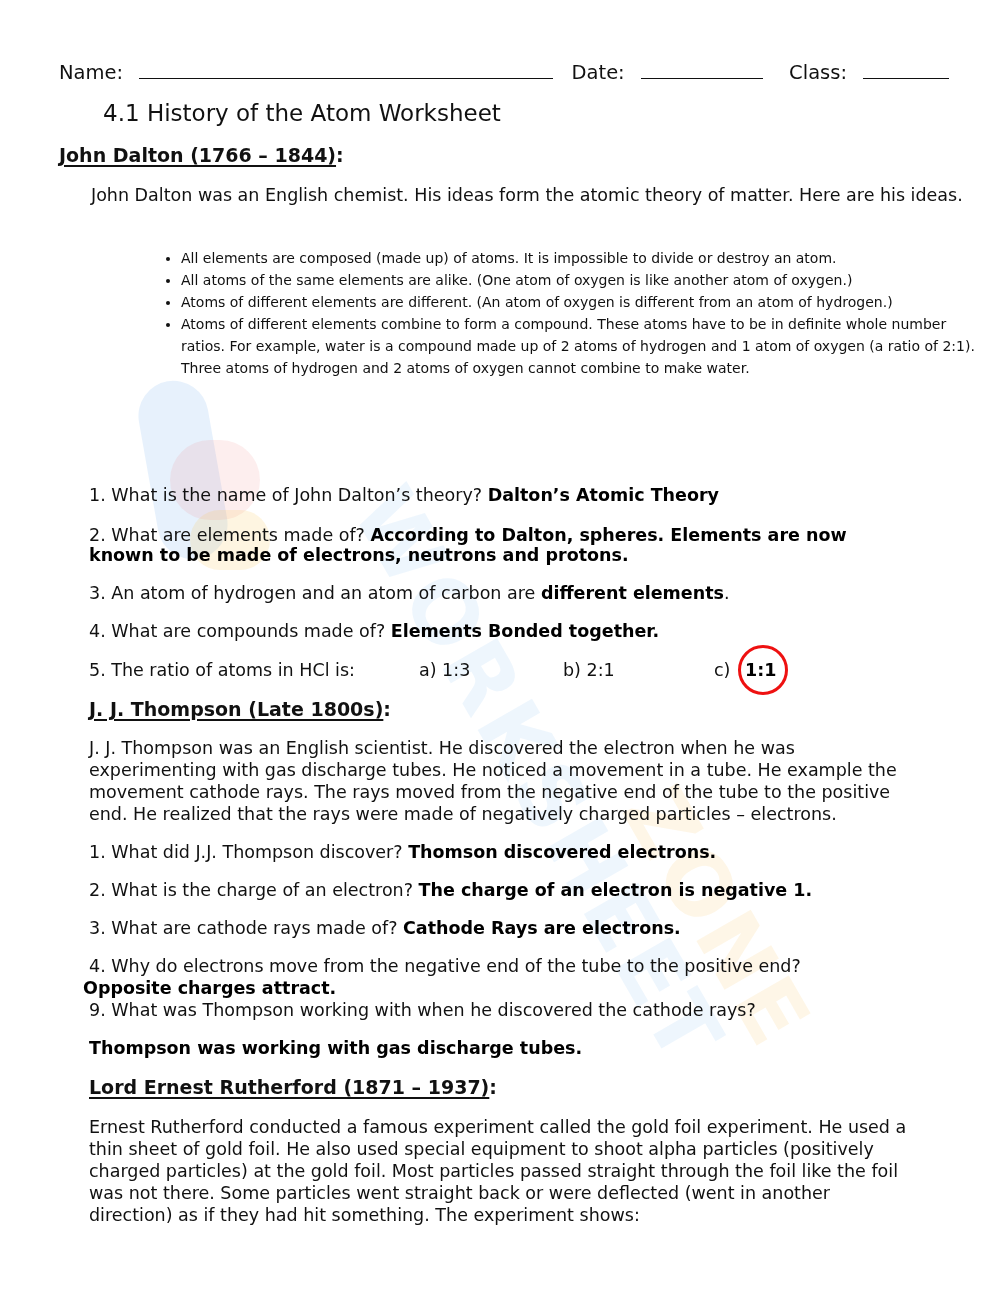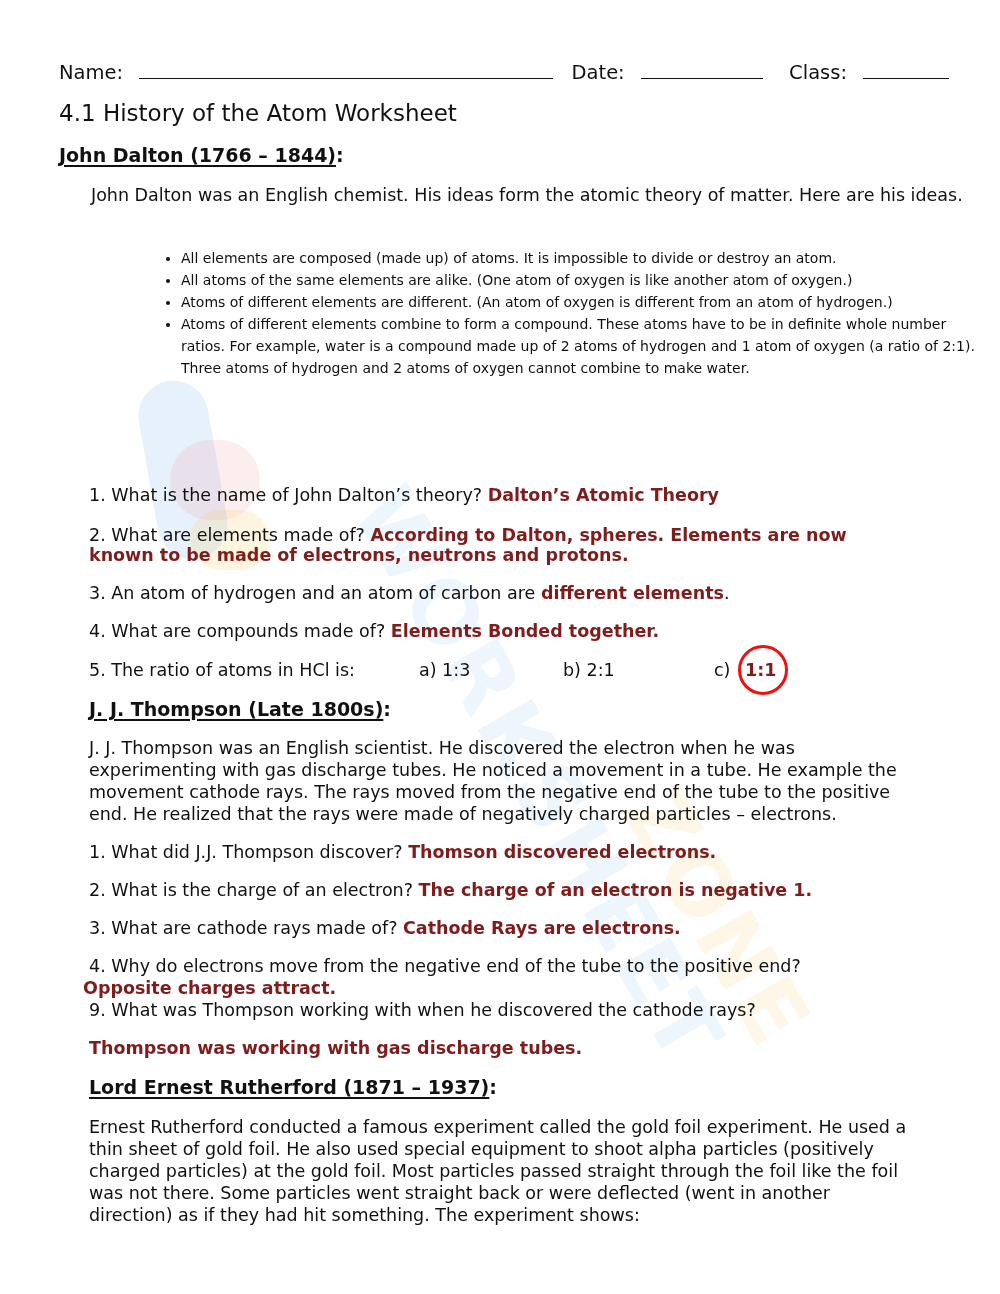--- a/index.html
+++ b/index.html
@@ -20,26 +20,26 @@
     transform: rotate(60deg); transform-origin: left top; white-space: nowrap;
   }
   .wm-text2 {
     position:absolute; left: 560px; top: 410px; font-size: 86px; font-weight: bold;
     letter-spacing: 4px; color: rgba(250,180,60,0.12);
     transform: rotate(60deg); transform-origin: left top; white-space: nowrap;
   }
   .content { position: absolute; left: 0; top: 0; width: 1000px; z-index: 1; }
   .abs { position: absolute; white-space: nowrap; }
   .t { font-size: 17.5px; line-height: 22px; }
-  .ans { color: #7f1d1d; font-weight: bold; }
+  .ans { color: #000000; font-weight: bold; }
   .head { font-size: 19px; font-weight: bold; }
   .head .u { text-decoration: underline; text-decoration-thickness: 2px; text-underline-offset: 3px; }
   .name-row { font-size: 19.5px; }
   .blank { display: inline-block; border-bottom: 1.5px solid #111; height: 18px; vertical-align: baseline; }
-  .title { font-size: 23px; }
+  .title { font-size: 23px; margin-left: 44px; }
   .para { position: absolute; font-size: 17.5px; line-height: 22px; white-space: normal; }
   ul.bullets { position:absolute; left: 140px; top: 243px; width: 810px; margin: 4px; padding: 0 0 0 37px; font-size: 14px; line-height: 22px; list-style: disc; }
   ul.bullets li { margin: 0; padding-left: 0; }
   .circle {
     position: absolute; left: 738px; top: 645px; width: 44px; height: 44px;
     border: 3.5px solid #ee1111; border-radius: 50%; box-sizing: content-box;
   }
 </style>
 </head>
 <body>

